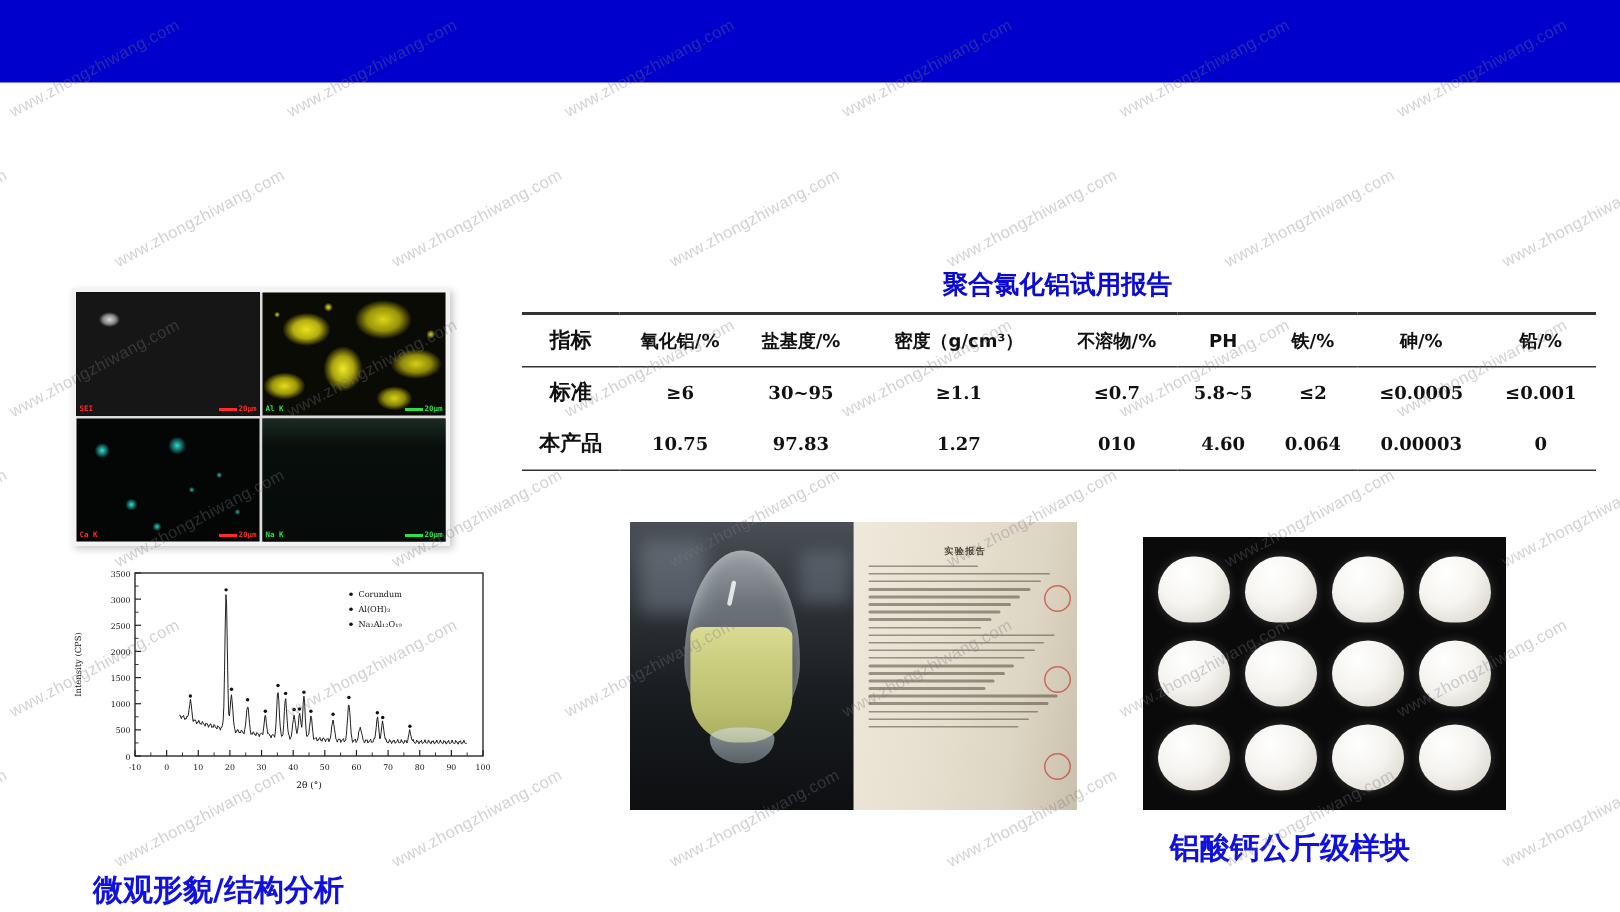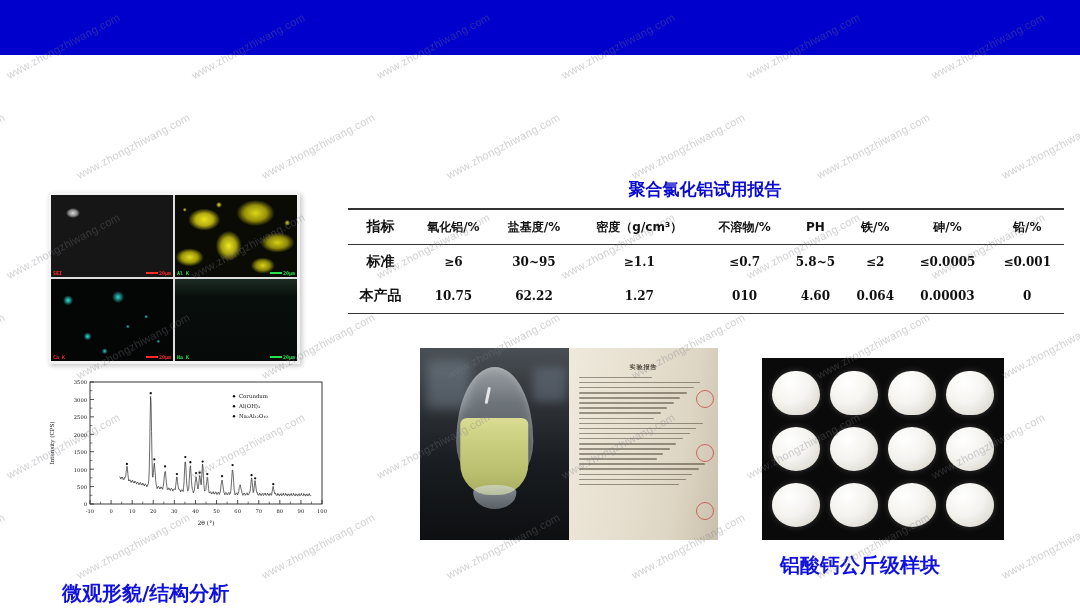--- a/index.html
+++ b/index.html
@@ -398,21 +398,21 @@
           <td>≥1.1</td>
           <td>≤0.7</td>
           <td>5.8~5</td>
           <td>≤2</td>
           <td>≤0.0005</td>
           <td>≤0.001</td>
         </tr>
         <tr>
           <td>本产品</td>
           <td>10.75</td>
-          <td>62.22</td>
+          <td>97.83</td>
           <td>1.27</td>
           <td>010</td>
           <td>4.60</td>
           <td>0.064</td>
           <td>0.00003</td>
           <td>0</td>
         </tr>
       </tbody>
     </table>
   </div>

